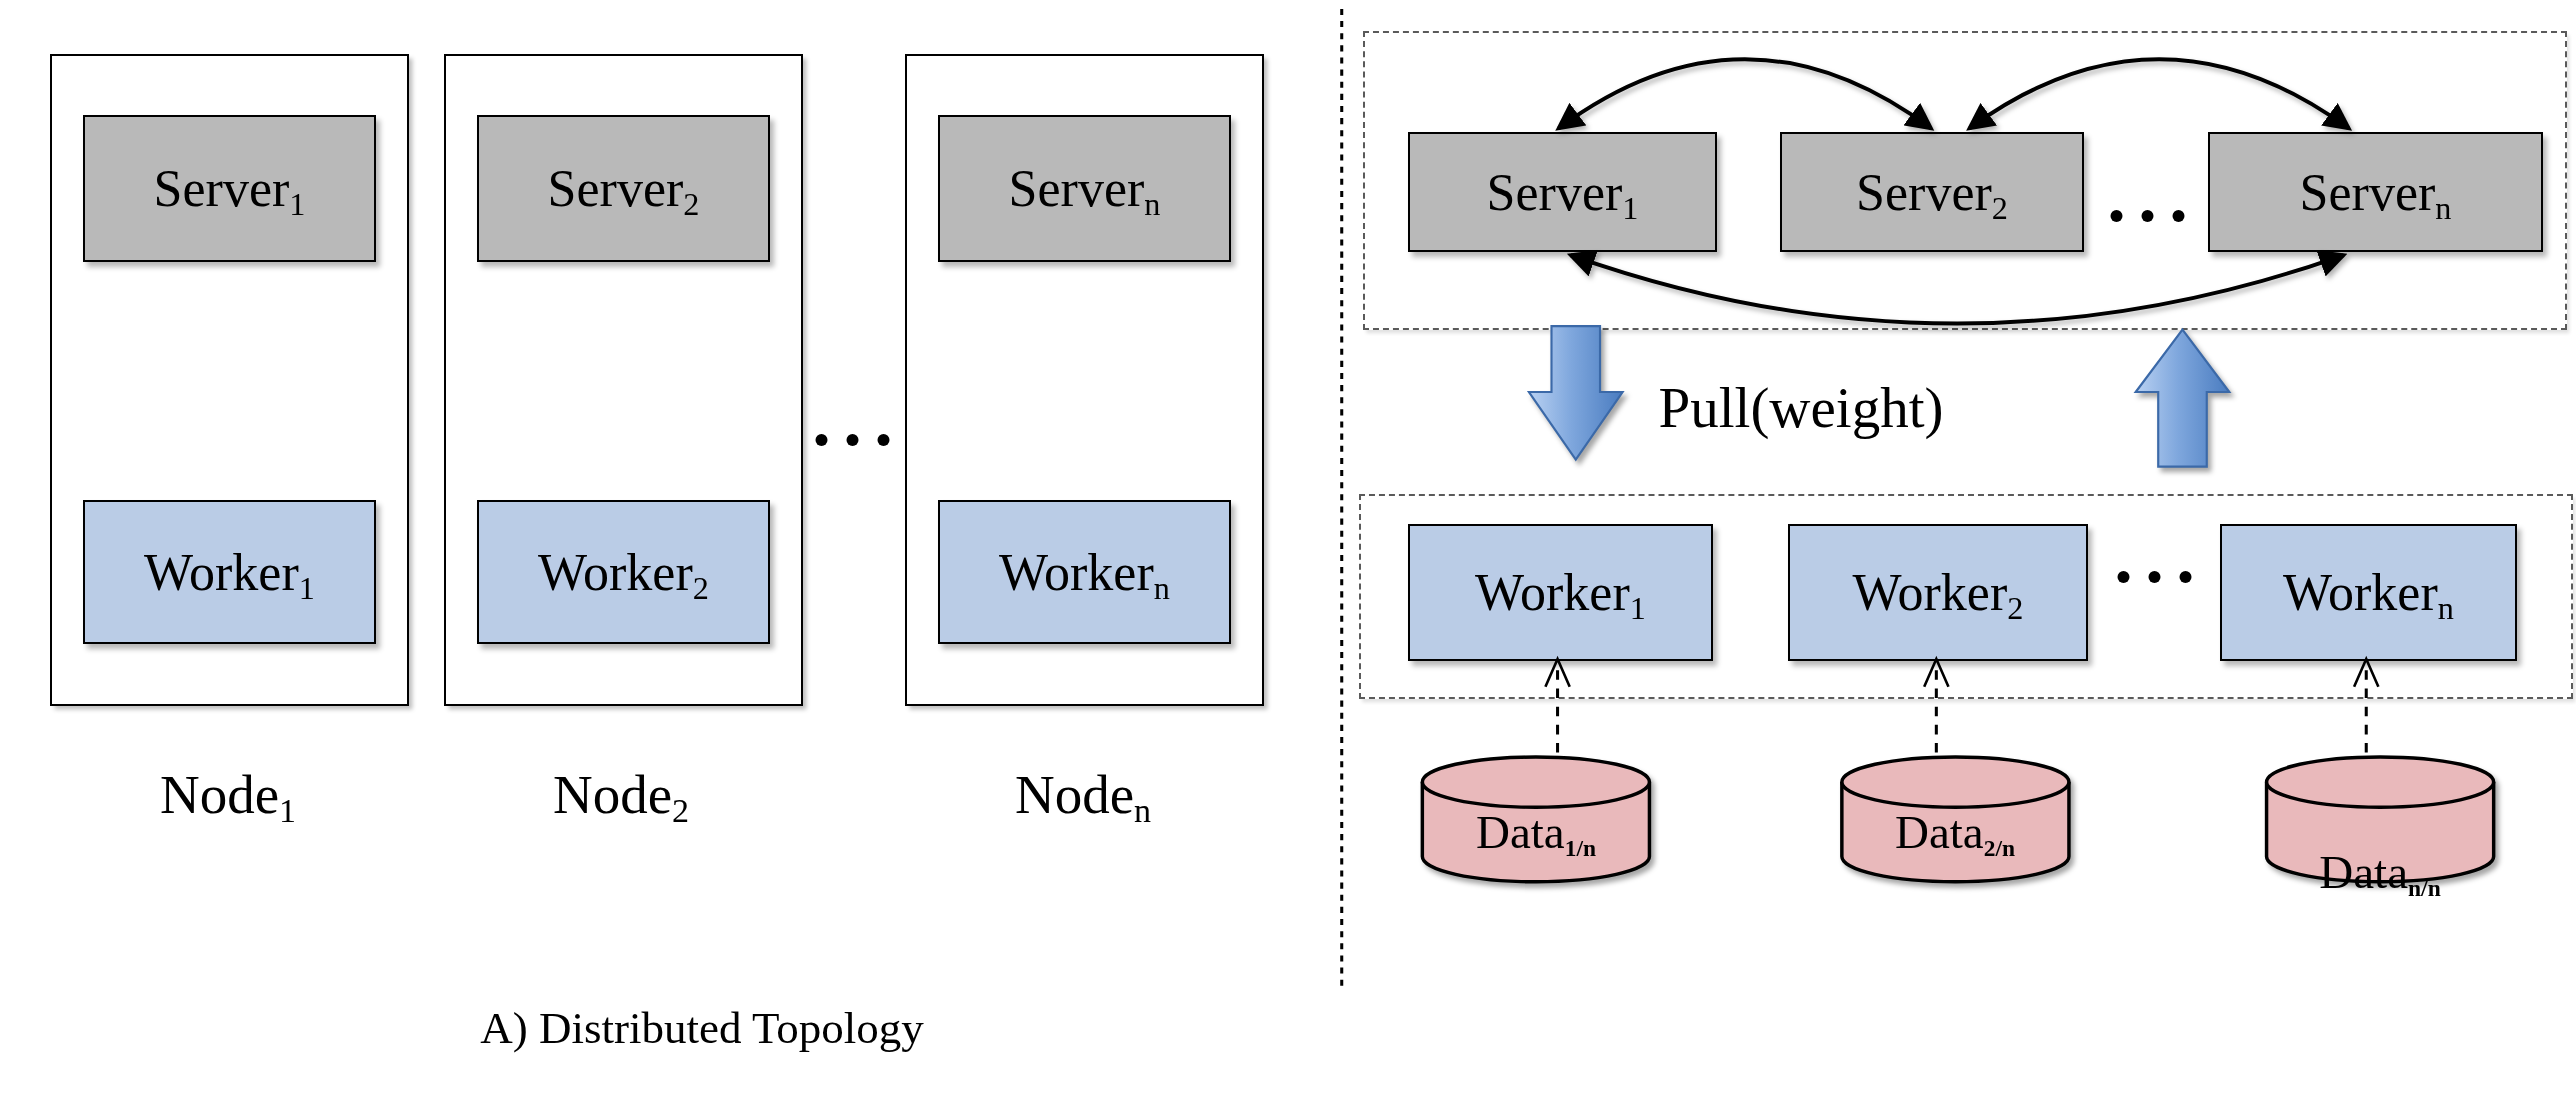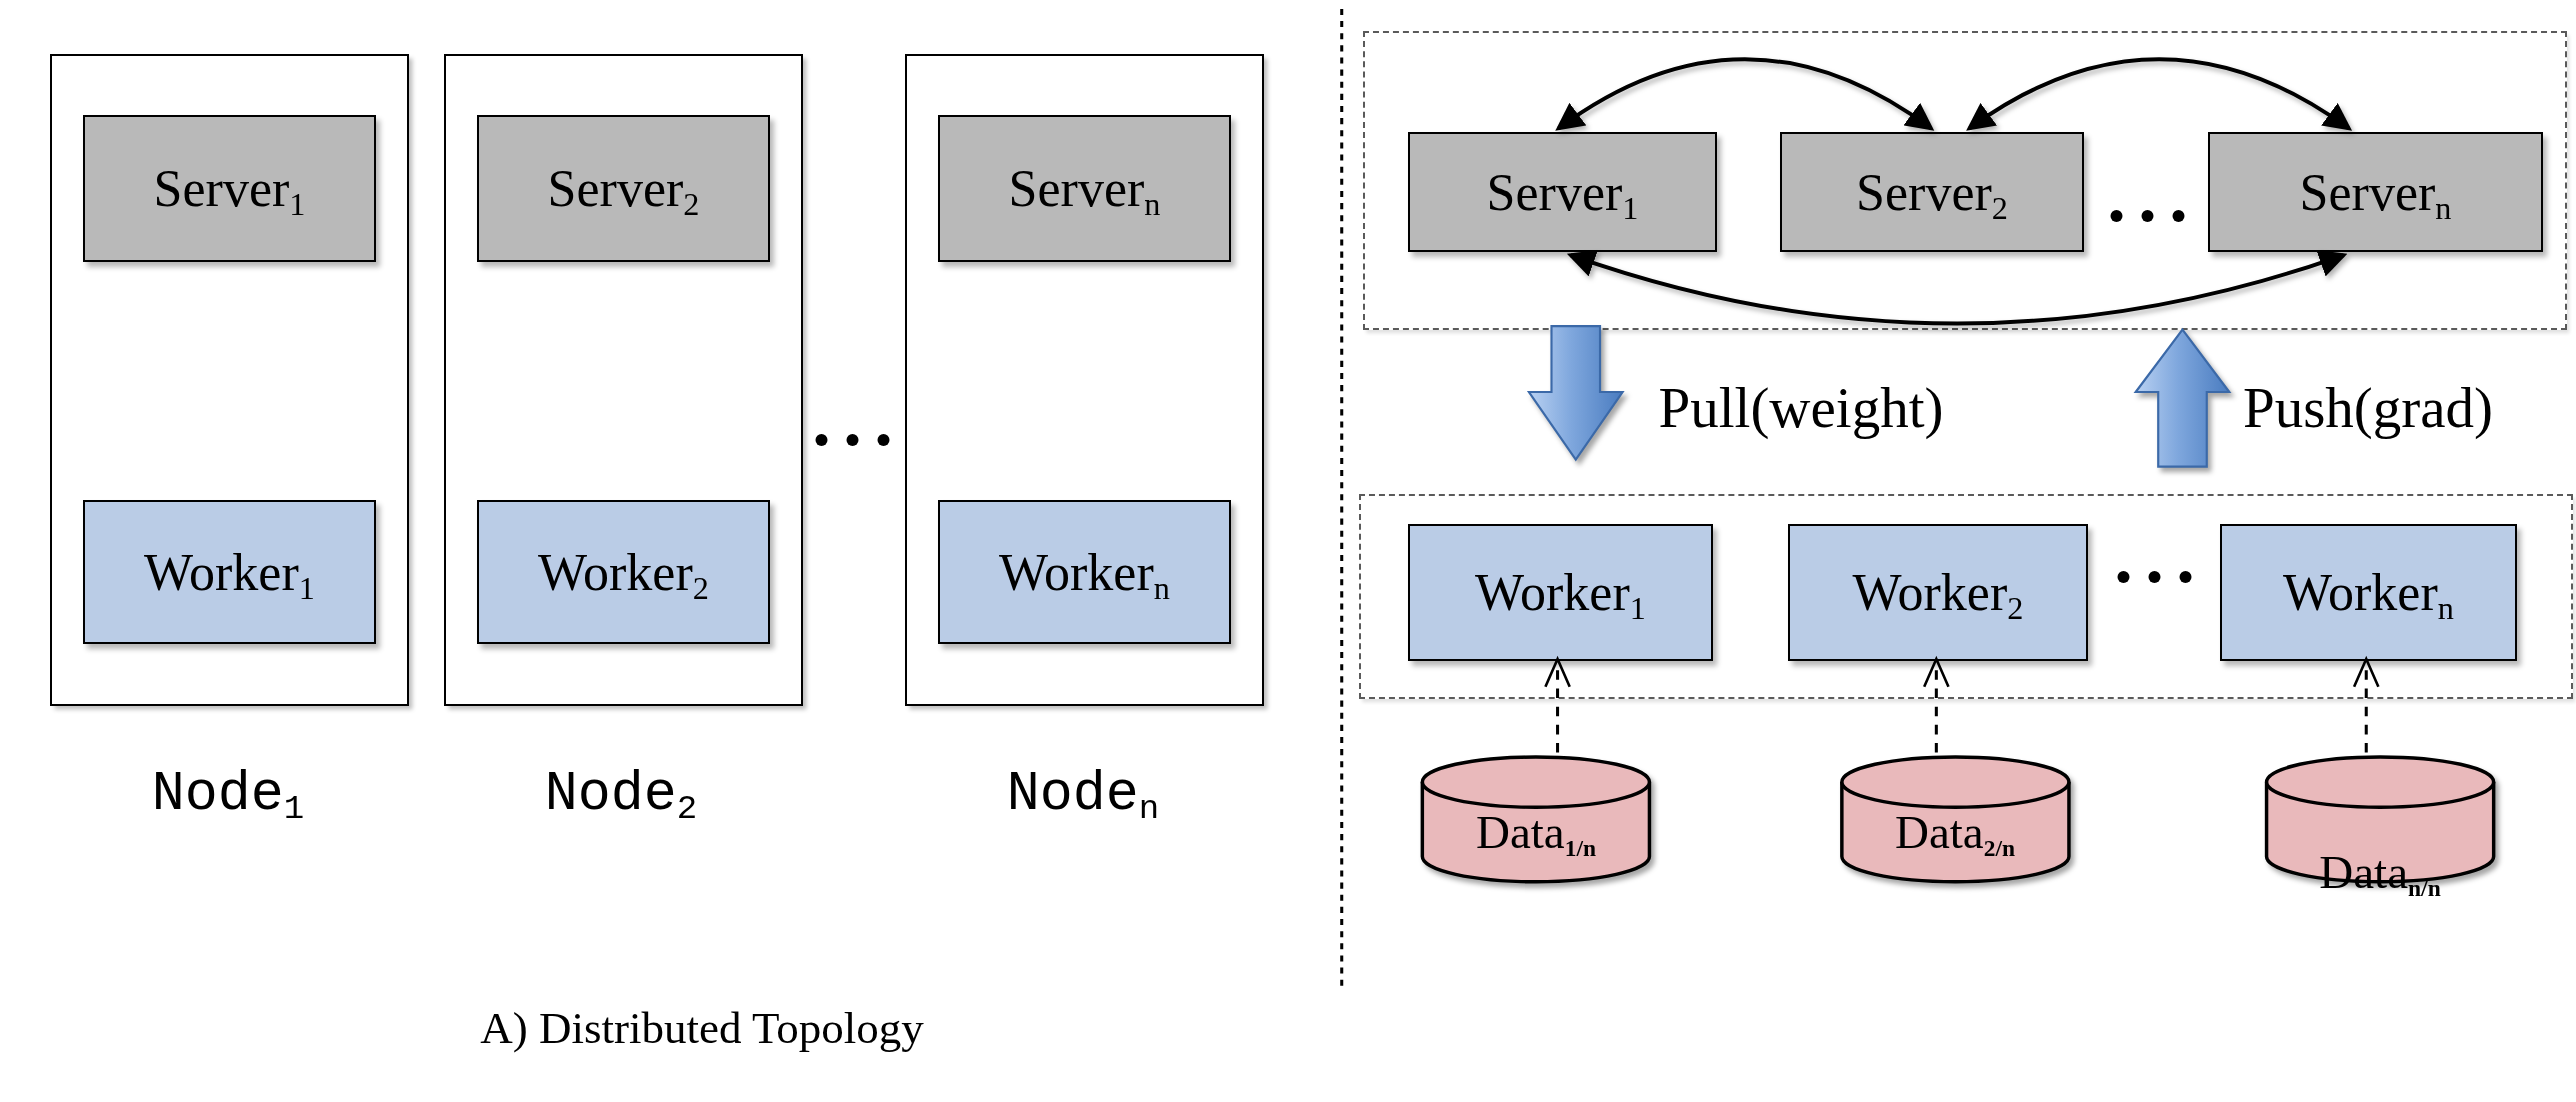--- a/index.html
+++ b/index.html
@@ -8,21 +8,21 @@
 
   
   .node-box{position:absolute;top:54px;width:355px;height:648px;background:#ffffff;
             border:2.6px solid #000;box-shadow:3.5px 4.3px 4.3px rgba(0,0,0,0.25);}
   .srv-box,.wrk-box{position:absolute;display:flex;align-items:center;justify-content:center;
             border:2.6px solid #000;box-shadow:4.3px 5.2px 5.2px rgba(0,0,0,0.28);}
   .srv-box{background:#b9b9b9;}
   .wrk-box{background:#bacce6;}
   .boxlabel{font-size:52px;white-space:nowrap;}
   .boxlabel sub, .nodelabel sub, .caption sub{font-size:0.62em;line-height:0;vertical-align:-0.28em;}
-  .nodelabel{position:absolute;font-size:55px;white-space:nowrap;transform:translate(-50%,-50%);font-family:Liberation Mono, monospace;}
+  .nodelabel{position:absolute;font-size:55px;white-space:nowrap;transform:translate(-50%,-50%);}
   .caption{position:absolute;font-size:45px;white-space:nowrap;transform:translate(-50%,-50%);}
 
   
   .pa-srv{left:31px;top:59px;width:289px;height:143px;}
   .pa-wrk{left:31px;top:444px;width:289px;height:140px;}
 
   
   .dash-box{position:absolute;border:2.6px dashed #5a5a5a;background:transparent;
             box-shadow:2.6px 3.5px 3.5px rgba(0,0,0,0.12);}
 
@@ -101,21 +101,20 @@
   </div>
   <div class="wrk-box pb-wrk" style="left:1788px;width:296px;">
     <div class="boxlabel"><span>Worker</span><sub>2</sub></div>
   </div>
   <div class="wrk-box pb-wrk" style="left:2220px;width:293px;">
     <div class="boxlabel"><span>Worker</span><sub>n</sub></div>
   </div>
   <div class="dots" style="left:2154px;top:579px;"><i></i><i></i><i></i></div>
 
   <div class="flowlabel" style="left:1801px;top:407px;">Pull(weight)</div>
-  <div class="flowlabel" style="left:2368px;top:407px;">Push(grad)</div>
 
   <div class="datalabel" style="left:1536px;top:832px;"><span>Data</span><sub>1/n</sub></div>
   <div class="datalabel" style="left:1955px;top:832px;"><span>Data</span><sub>2/n</sub></div>
   <div class="datalabel" style="left:2380px;top:832px;margin-top:40px;"><span>Data</span><sub>n/n</sub></div>
 
 
   <svg id="overlay" width="2576" height="1103" viewBox="0 0 2972 1272">
     <defs>
       <marker id="ah" viewBox="0 0 10 10" refX="8.6" refY="5" markerWidth="7.2" markerHeight="7.2" orient="auto-start-reverse" markerUnits="strokeWidth">
         <path d="M0,0 L10,5 L0,10 z" fill="#000"></path>

